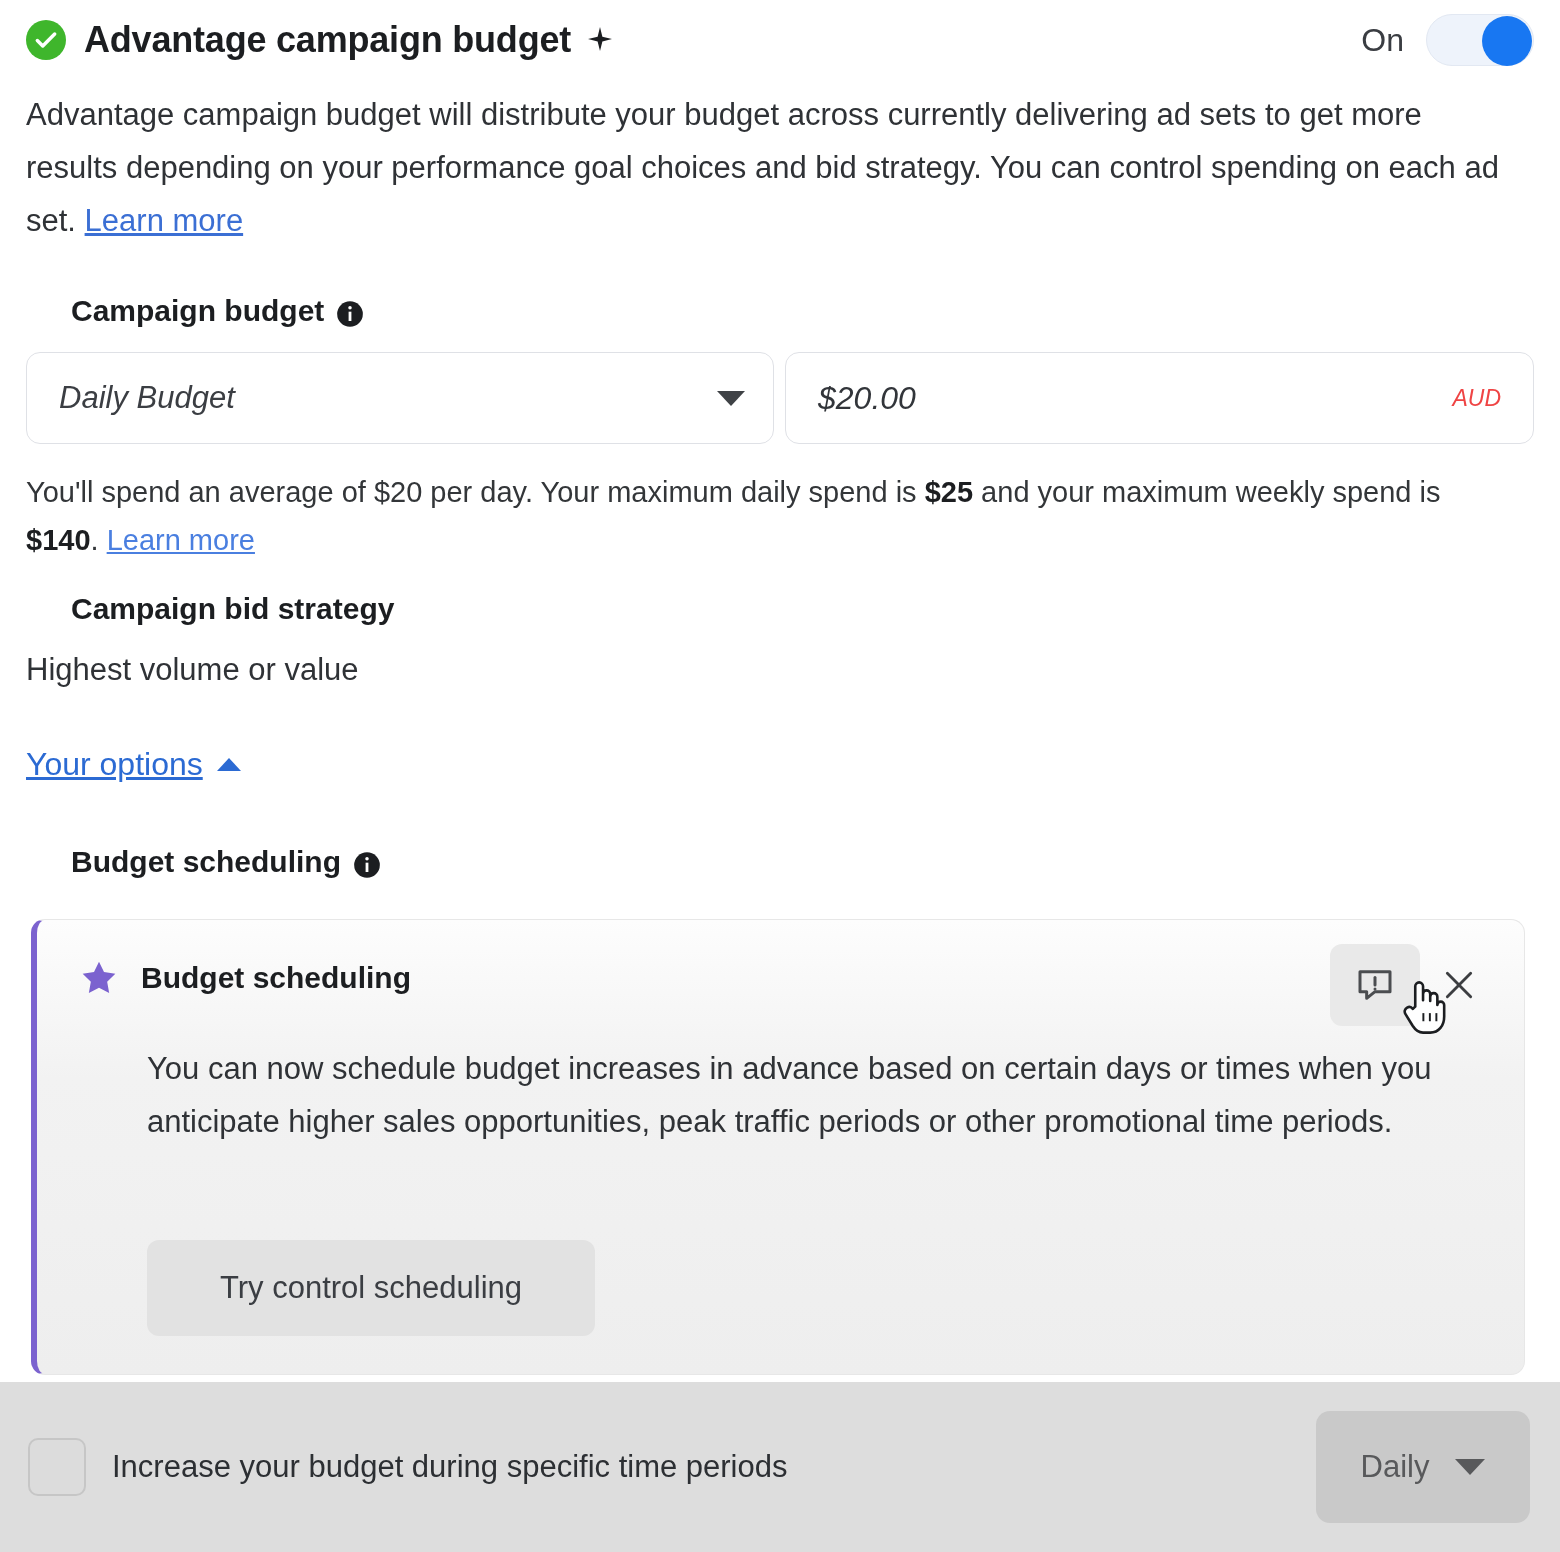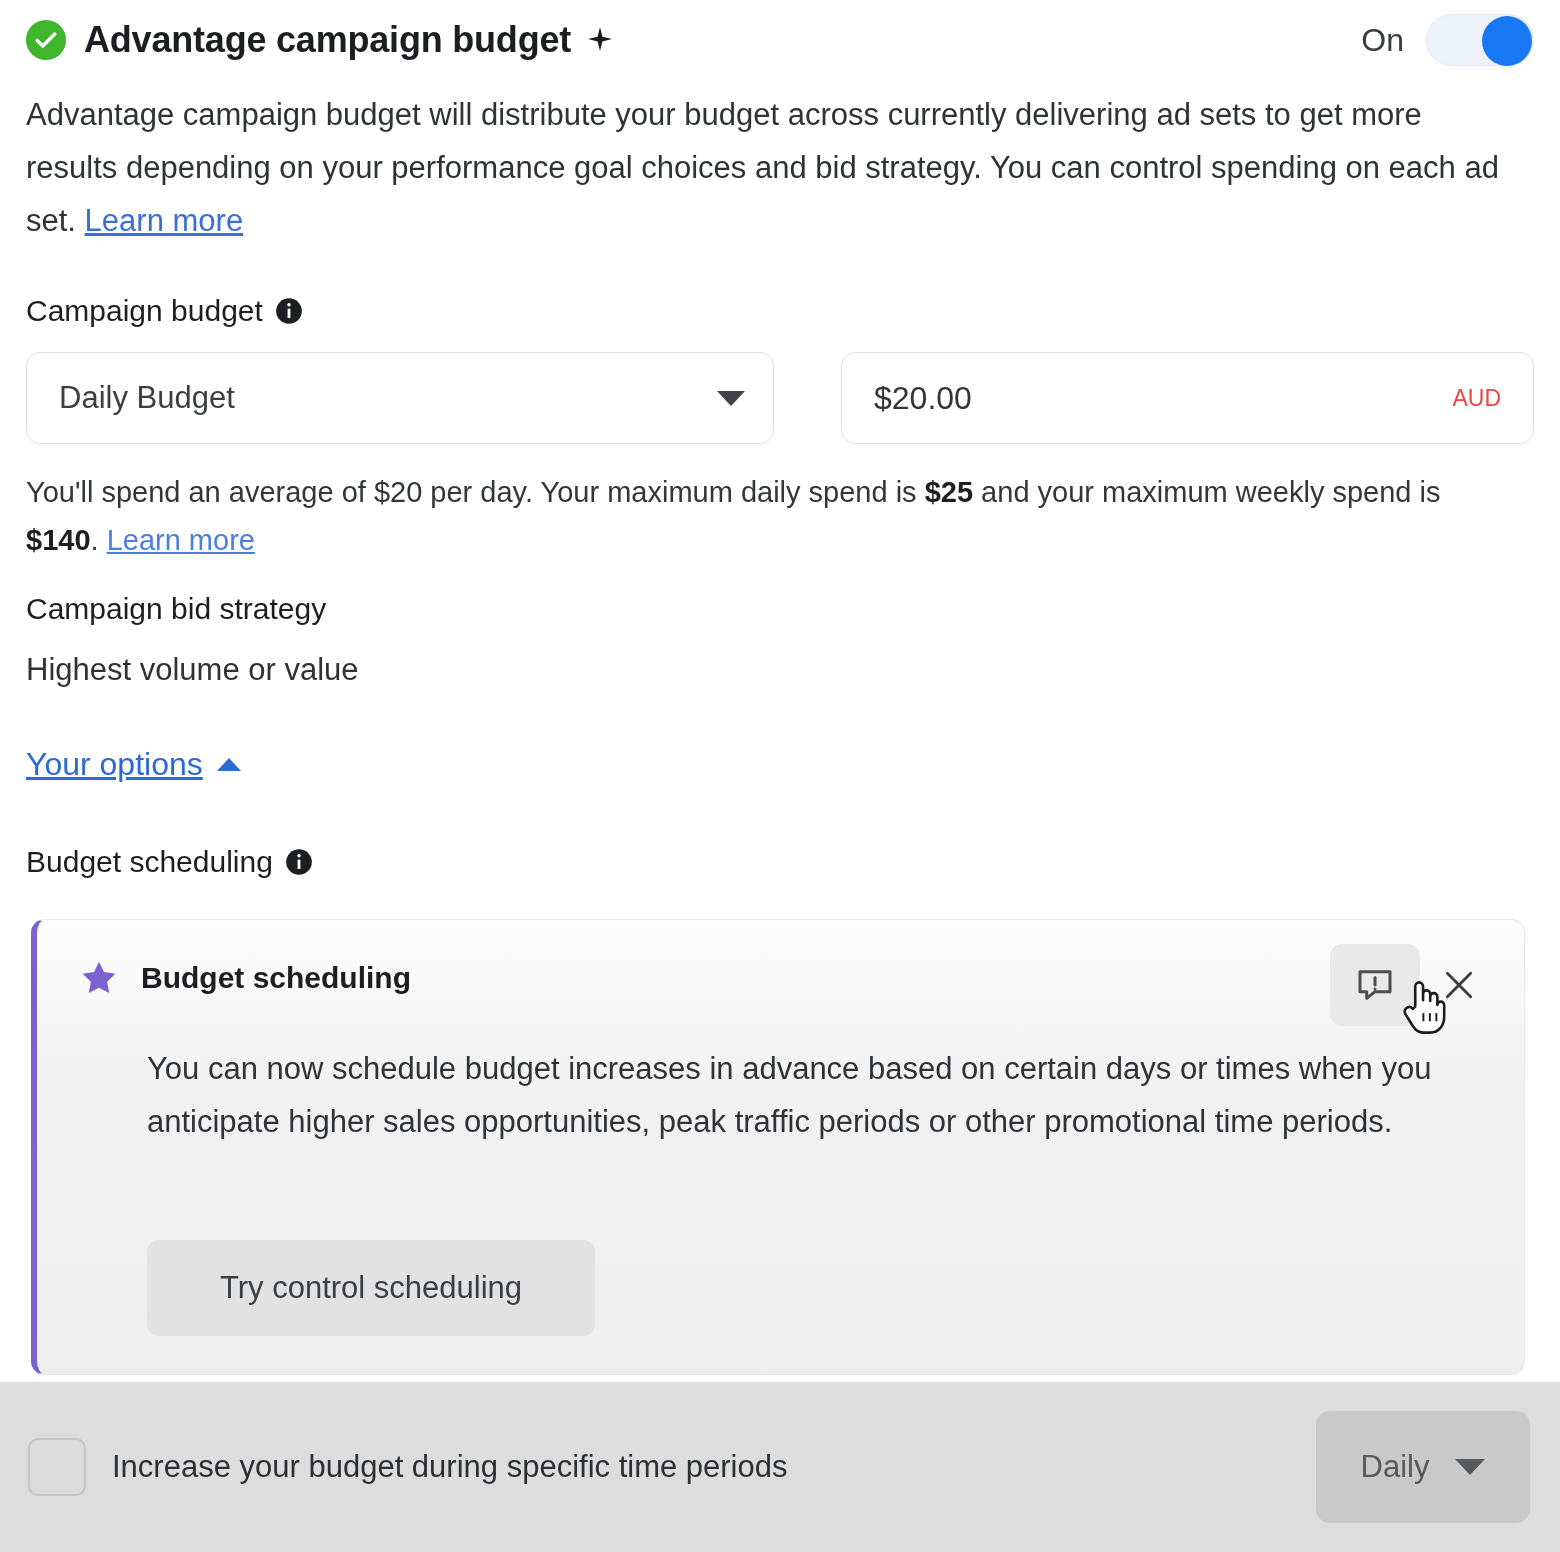--- a/index.html
+++ b/index.html
@@ -83,38 +83,40 @@
     line-height: 53px;
     color: #2f3236;
   }
   .link { color: #3b6fd4; }
   .link-blue { color: #4a7fe0; }
 
   
   .section-label {
     position: absolute;
     font-size: 30px;
-    font-weight: normal;
+    font-weight: bold;
     color: #1c1e21;
     display: flex;
-    align-items: center;
+    align-items: flex-end;
+    margin-left: 45px;
   }
   #campaign-budget-label { left: 26px; top: 294px; }
   .info-icon {
     display: inline-flex;
     margin-left: 12px;
     align-items: center;
   }
 
   .fields-row {
     position: absolute;
     left: 26px; top: 352px;
     width: 1508px; height: 92px;
     display: flex;
-    gap: 36px;
+    gap: 11px;
+    font-style: italic;
   }
   .select-box {
     width: 748px; height: 92px;
     border: 1px solid #dfe1e6;
     border-radius: 14px;
     background: #fff;
     display: flex;
     align-items: center;
     padding: 0 28px 0 32px;
   }
@@ -131,21 +133,20 @@
   }
   .amount-box {
     flex: 1;
     height: 92px;
     border: 1px solid #dfe1e6;
     border-radius: 14px;
     background: #fff;
     display: flex;
     align-items: center;
     padding: 6px 32px;
-    margin-left: 31px;
   }
   .amount-value {
     font-size: 32px;
     color: #32353a;
   }
   .currency {
     margin-left: auto;
     font-size: 23px;
     color: #ef4444;
   }

